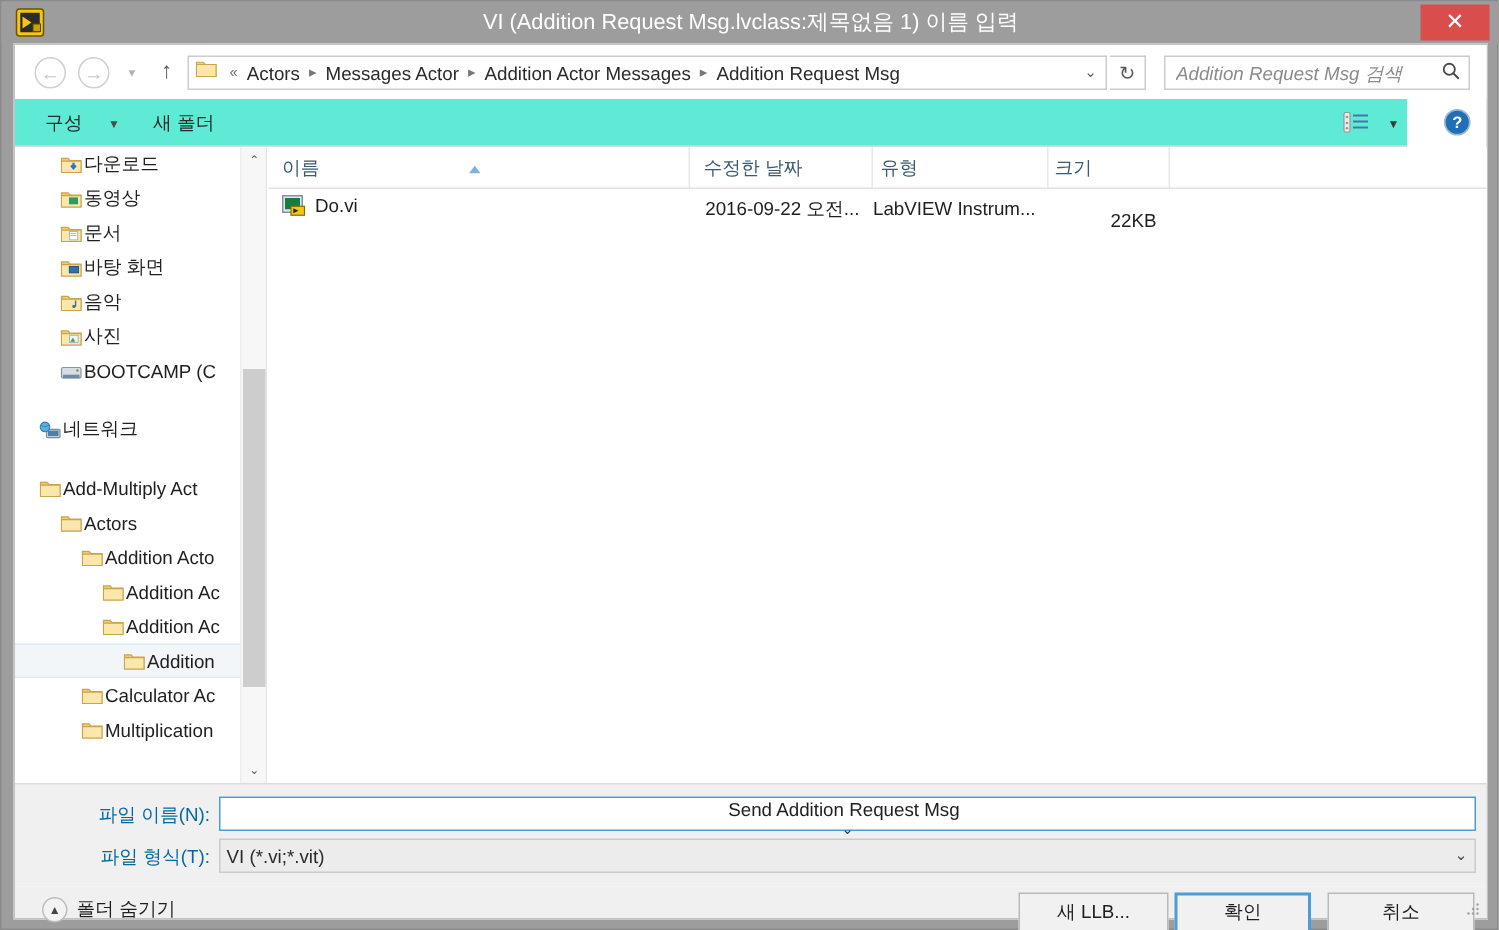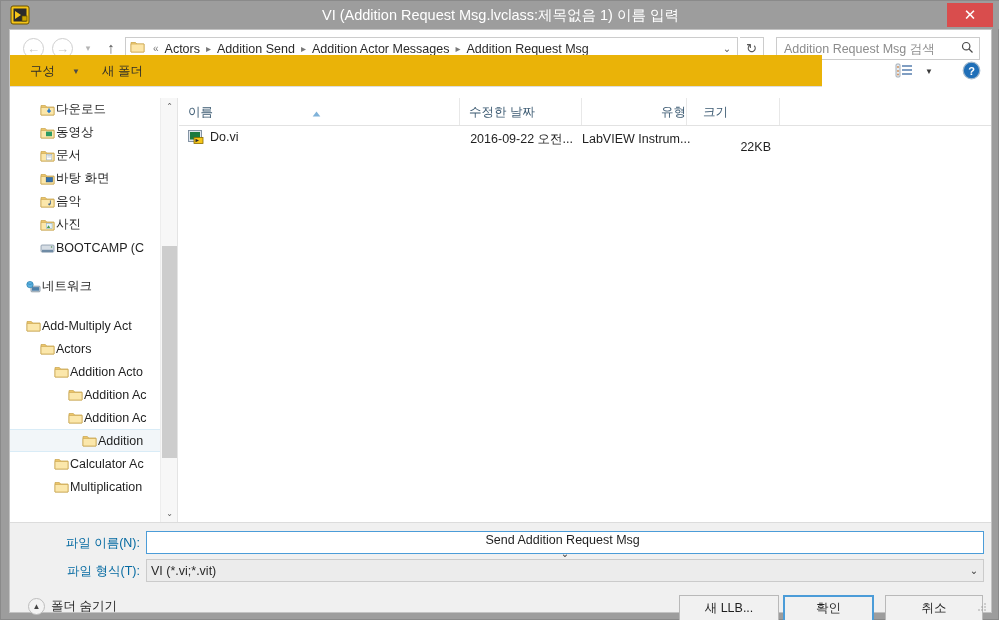--- a/index.html
+++ b/index.html
@@ -177,36 +177,37 @@
   }
   #search-input {
     flex: 1 1 auto;
     border: none;
     outline: none;
     font-family: "Liberation Sans", sans-serif;
     font-size: 12.5px;
     color: #2b2b2b;
     background: transparent;
     padding-left: 7px;
+    font-style: italic;
   }
   #search-input::placeholder { color: #8b8b8b; }
   #search-icon {
     flex: 0 0 auto;
     width: 24px;
     text-align: center;
     color: #4a4a4a;
     font-size: 12px;
   }
 
   
   #toolbar-row {
     position: absolute;
-    left: 0; top: 25px;
-    width: 812px; height: 32px;
-    background: #eab308;
+    left: 0; top: 36px;
+    width: 928px; height: 32px;
+    background: #5eead4;
     border-bottom: 1px solid #dddddd;
   }
   .tb-item {
     position: absolute;
     top: 6px;
     height: 20px;
     line-height: 20px;
     font-size: 12.5px;
     color: #2b2b2b;
     cursor: pointer;
@@ -338,21 +339,21 @@
     font-size: 12.5px;
     color: #3c5a72;
     border-right: 1px solid #e8e8e8;
     padding-left: 9px;
     cursor: pointer;
     white-space: nowrap;
     overflow: hidden;
   }
   #col-name  { left: 0;   width: 281px; }
   #col-date  { left: 281px; width: 122px; }
-  #col-type  { left: 387px; width: 121px; text-align: right; }
+  #col-type  { left: 399px; width: 121px; }
   #col-size  { left: 524px; width: 77px; text-align: left; padding-right: 9px; padding-left: 0; }
   #sort-arrow {
     position: absolute;
     left: 133px; top: 5px;
     width: 9px; height: 6px;
     cursor: pointer;
   }
 
   .file-row {
     position: absolute;
@@ -516,21 +517,21 @@
         <span id="breadcrumb-folder-icon">
           <svg width="15" height="14" viewBox="0 0 15 14">
             <path d="M1 2.5 L5.5 2.5 L6.8 4 L14 4 L14 12 L1 12 Z" fill="#f6d27a" stroke="#caa54a" stroke-width="0.8"></path>
             <path d="M1 4 L14 4 L14 12 L1 12 Z" fill="#fde6a8" stroke="#caa54a" stroke-width="0.7"></path>
           </svg>
         </span>
         <span id="breadcrumb">
           <span class="crumb-sep">«</span>
           <span class="crumb">Actors</span>
           <span class="crumb-sep">▸</span>
-          <span class="crumb">Addition Send</span>
+          <span class="crumb">Messages Actor</span>
           <span class="crumb-sep">▸</span>
           <span class="crumb">Addition Actor Messages</span>
           <span class="crumb-sep">▸</span>
           <span class="crumb">Addition Request Msg</span>
         </span>
         <span id="breadcrumb-dropdown">⌄</span>
       </div>
 
       <div id="refresh-button">↻</div>
 

